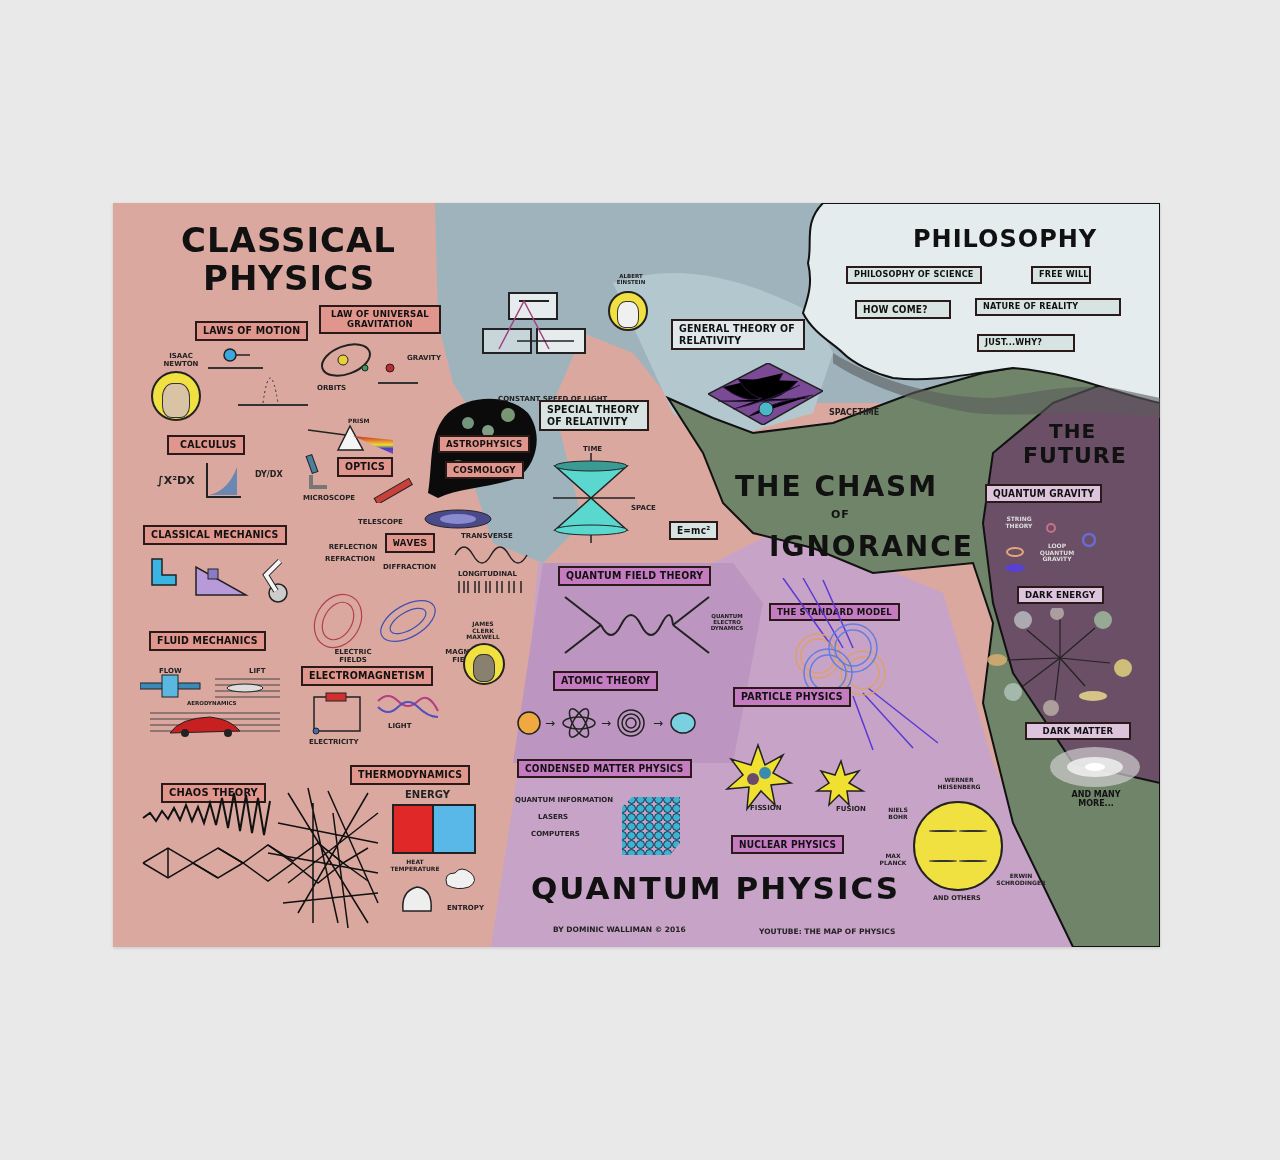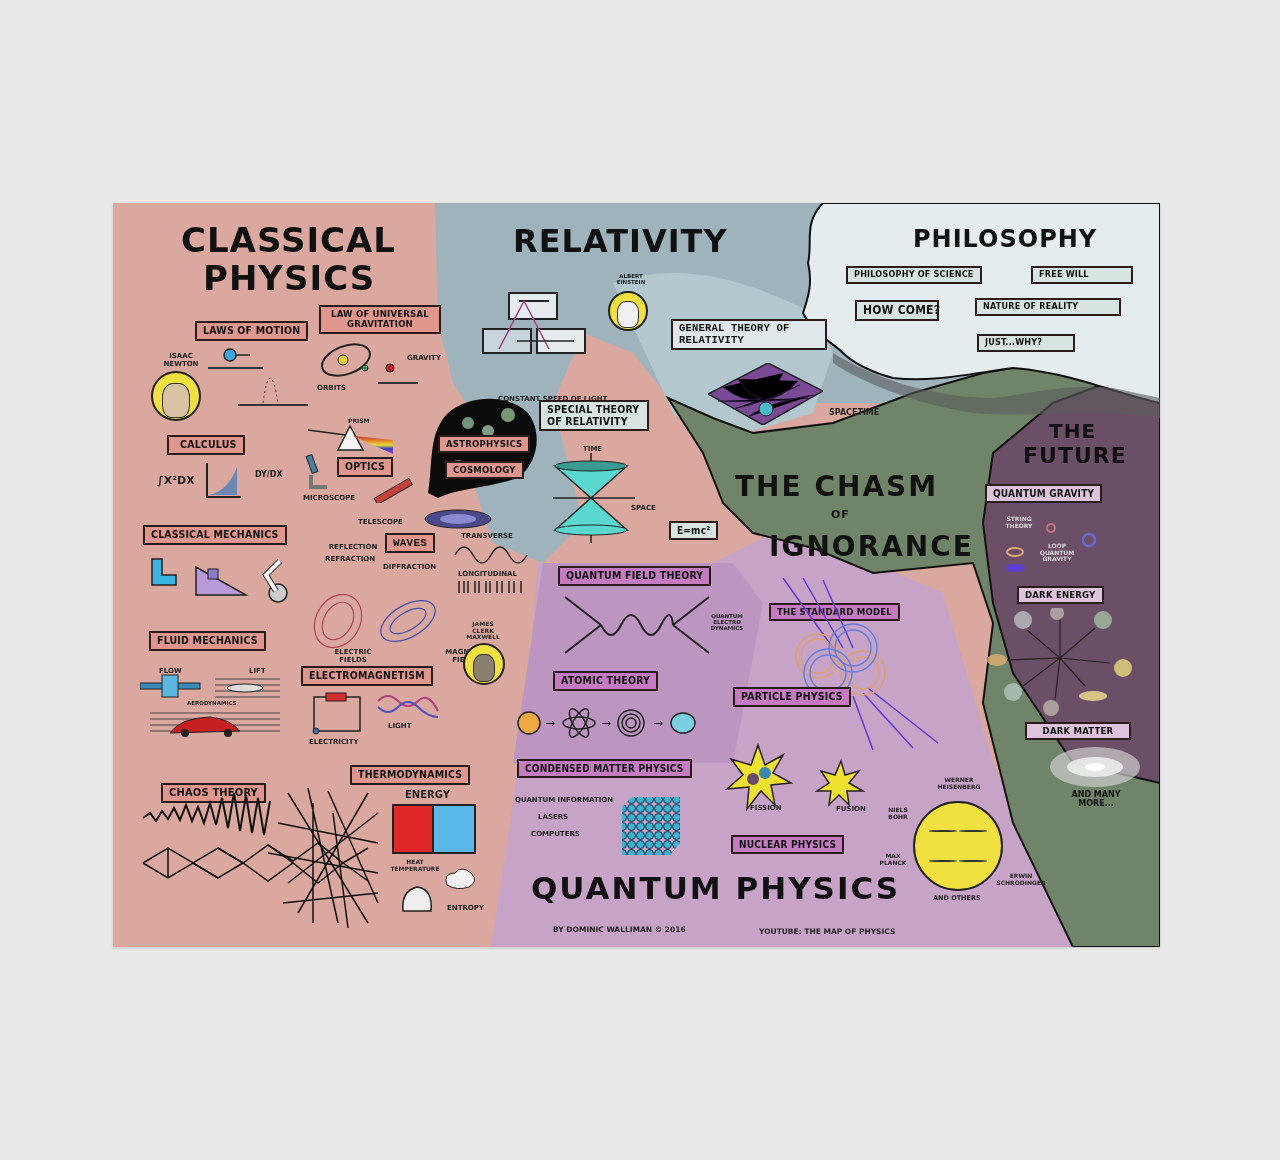--- a/index.html
+++ b/index.html
@@ -230,35 +230,34 @@
   <div class="note" style="left:292px;top:586px;font-size:10px;">Energy</div>
   <svg class="abs" style="left:278px;top:600px;" width="90" height="120">
     <rect x="2" y="2" width="40" height="48" fill="#e02828" stroke="#222" stroke-width="2"></rect>
     <rect x="42" y="2" width="42" height="48" fill="#5ab8e8" stroke="#222" stroke-width="2"></rect>
     <path d="M12 108 Q10 88 26 84 Q42 86 40 108 Z" fill="#eee" stroke="#222" stroke-width="1.5"></path>
     <path d="M56 82 Q52 70 64 70 Q70 62 80 70 Q88 78 78 84 Q66 88 56 82 Z" fill="#f0f0f0" stroke="#222"></path>
   </svg>
   <div class="note" style="left:274px;top:656px;width:56px;white-space:normal;font-size:6px;">Heat Temperature</div>
   <div class="note" style="left:334px;top:702px;">Entropy</div>
 
-  <div class="title" style="left:400px;top:22px;font-size:32px;">Relativity</div>
   <svg class="abs" style="left:366px;top:88px;" width="110" height="75">
     <rect x="30" y="2" width="48" height="26" fill="#e6ecee" stroke="#222" stroke-width="2"></rect>
     <rect x="4" y="38" width="48" height="24" fill="#c8d6dc" stroke="#222" stroke-width="2"></rect>
     <rect x="58" y="38" width="48" height="24" fill="#e6ecee" stroke="#222" stroke-width="2"></rect>
     <line x1="40" y1="10" x2="70" y2="10" stroke="#222" stroke-width="2"></line>
     <path d="M20 58 L45 10 L70 58" stroke="#a04080" stroke-width="1.5" fill="none"></path>
     <line x1="38" y1="50" x2="95" y2="50" stroke="#222" stroke-width="1.5"></line>
   </svg>
   <div class="note" style="left:385px;top:164px;margin-top:29px;">Constant Speed of Light</div>
   <div class="note" style="left:498px;top:70px;width:40px;white-space:normal;font-size:5.5px;">Albert Einstein</div>
   <div class="portrait" style="left:495px;top:88px;width:40px;height:40px;">
       <div class="face" style="background:#f0f0f0;"></div>
     </div>
-  <div class="lbl blue" style="left:558px;top:116px;width:156px;white-space:normal;font-family:Liberation Mono, monospace;">General Theory of Relativity</div>
+  <div class="lbl blue" style="left:558px;top:116px;width:134px;white-space:normal;">General Theory of Relativity</div>
   <svg class="abs" style="left:595px;top:160px;" width="115" height="62">
     <polygon points="0,31 60,0 115,28 55,62" fill="#7a4a96" stroke="#222" stroke-width="1.5"></polygon>
     <g stroke="#2a1a3a" stroke-width="1">
       <path d="M15 24 Q55 55 75 10"></path>
         <path d="M30 16 Q55 55 90 18"></path>
         <path d="M10 38 Q55 40 100 35"></path>
       <path d="M25 46 Q55 40 92 22"></path>
         <path d="M40 54 Q58 40 105 32"></path>
     </g>
     <circle cx="58" cy="46" r="7" fill="#4ab8c8" stroke="#222"></circle>
@@ -273,22 +272,22 @@
     <polygon points="2,13 74,13 38,45" fill="#5ad8d0" stroke="#222" stroke-width="1.5"></polygon>
     <polygon points="2,77 74,77 38,45" fill="#5ad8d0" stroke="#222" stroke-width="1.5"></polygon>
     <ellipse cx="38" cy="13" rx="36" ry="5" fill="#3a9a94" stroke="#222"></ellipse>
     <ellipse cx="38" cy="77" rx="36" ry="5" fill="#5ad8d0" stroke="#222"></ellipse>
   </svg>
   <div class="note" style="left:518px;top:302px;">Space</div>
   <div class="lbl pale" style="left:556px;top:318px;font-size:10px;text-transform:none;">E=mc²</div>
 
   <div class="title" style="left:800px;top:24px;font-size:24px;">Philosophy</div>
   <div class="lbl pale" style="left:733px;top:63px;font-size:9px;">Philosophy of Science</div>
-  <div class="lbl pale" style="left:918px;top:63px;font-size:9px;width:102px;">Free Will</div>
-  <div class="lbl pale" style="left:742px;top:97px;font-size:12px;width:84px;">How Come?</div>
+  <div class="lbl pale" style="left:918px;top:63px;font-size:9px;width:60px;">Free Will</div>
+  <div class="lbl pale" style="left:742px;top:97px;font-size:10px;width:96px;">How Come?</div>
   <div class="lbl pale" style="left:862px;top:95px;font-size:9px;width:146px;">Nature of Reality</div>
   <div class="lbl pale" style="left:864px;top:131px;font-size:9px;width:98px;">Just...Why?</div>
 
   <div class="title" style="left:622px;top:270px;font-size:28px;letter-spacing:2px;">The Chasm</div>
   <div class="title" style="left:718px;top:306px;font-size:11px;">of</div>
   <div class="title" style="left:656px;top:330px;font-size:28px;letter-spacing:2px;">Ignorance</div>
 
   <div class="title" style="left:936px;top:218px;font-size:20px;">The</div>
   <div class="title" style="left:910px;top:242px;font-size:22px;">Future</div>
   <div class="lbl lilac" style="left:872px;top:281px;font-size:10px;">Quantum Gravity</div>

